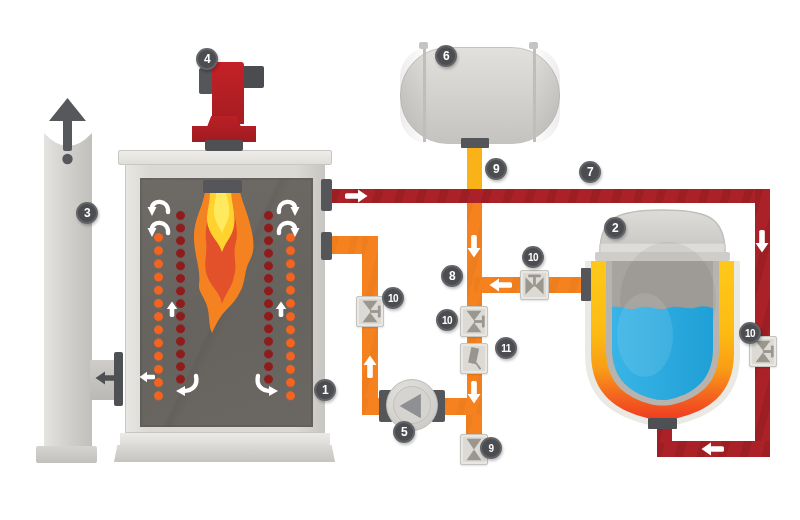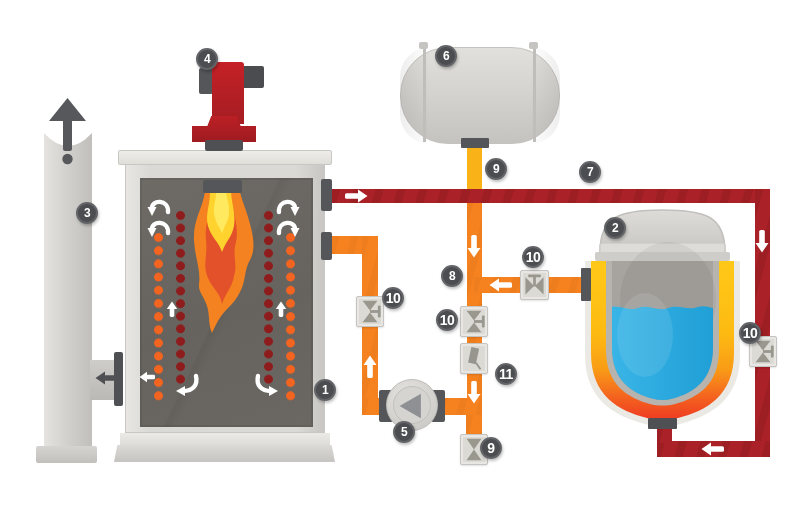--- a/index.html
+++ b/index.html
@@ -59,21 +59,21 @@
   .valve{background:#dcdad5;border:1px solid #c6c4c0;border-radius:2px;box-shadow:0 1px 2px rgba(0,0,0,.12), inset 0 0 0 2px rgba(255,255,255,.35);box-sizing:border-box;}
 
   
   .pump-flange{width:14px;height:32px;background:#55565a;border-radius:2px;top:390px;}
   .pump-outer{left:386px;top:379px;width:52px;height:52px;border-radius:50%;background:radial-gradient(circle at 40% 32%,#e6e4e0,#ceccc8 75%);border:1px solid #bfbdb9;box-sizing:border-box;}
   .pump-inner{left:393px;top:386px;width:38px;height:38px;border-radius:50%;background:#d6d4d0;border:1px solid #c2c0bc;box-sizing:border-box;}
   .pump-tri{left:398px;top:392px;width:26px;height:28px;background:#8e9094;clip-path:polygon(88% 6%,88% 94%,6% 50%);}
 
   
   .badge{width:22px;height:22px;border-radius:50%;background:#4c4d51;border:2px solid #636468;box-sizing:border-box;color:#fff;font-size:12px;font-weight:bold;display:flex;align-items:center;justify-content:center;box-shadow:1px 2px 3px rgba(0,0,0,.25);letter-spacing:-.5px;}
-  .badge.two{font-size:14px;}
+  .badge.two{font-size:10px;}
 </style>
 </head>
 <body>
 
 <div class="stage">
 
   <svg class="abs" style="left:0;top:0;" width="120" height="470">
     <defs>
       <linearGradient id="chimGrad" x1="0" y1="0" x2="1" y2="0">
         <stop offset="0" stop-color="#e5e3df"></stop>
@@ -274,16 +274,16 @@
   <div class="abs badge" style="left:196px;top:48px;">4</div>
   <div class="abs badge" style="left:393px;top:421px;">5</div>
   <div class="abs badge" style="left:435px;top:45px;">6</div>
   <div class="abs badge" style="left:579px;top:161px;">7</div>
   <div class="abs badge" style="left:441px;top:265px;">8</div>
   <div class="abs badge" style="left:485px;top:158px;">9</div>
   <div class="abs badge two" style="left:382px;top:287px;">10</div>
   <div class="abs badge two" style="left:436px;top:309px;">10</div>
   <div class="abs badge two" style="left:522px;top:246px;">10</div>
   <div class="abs badge two" style="left:739px;top:322px;">10</div>
-  <div class="abs badge two" style="left:495px;top:363px;">11</div>
+  <div class="abs badge two" style="left:495px;top:337px;">11</div>
   <div class="abs badge two" style="left:480px;top:437px;">9</div>
 
 </div>
 
 </body></html>

